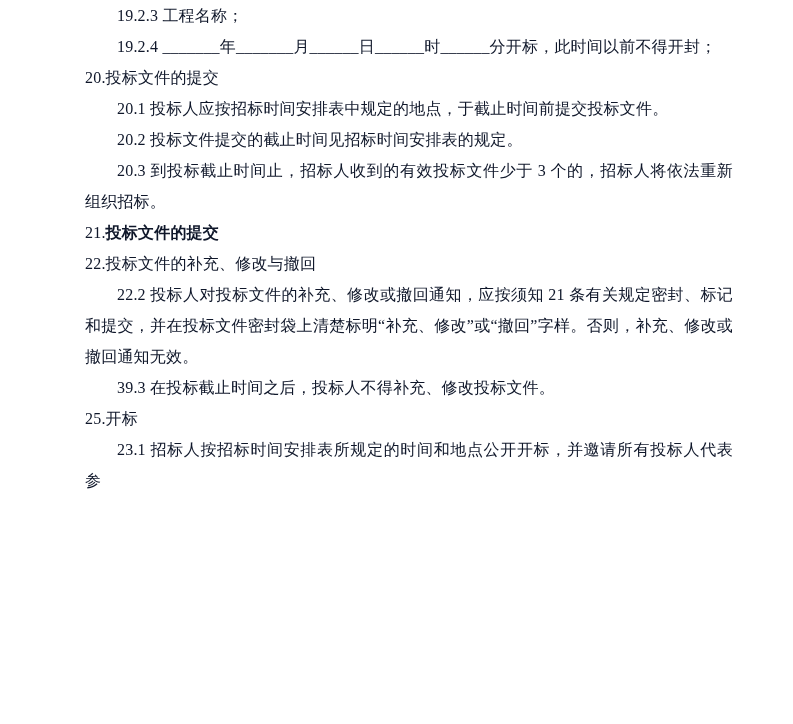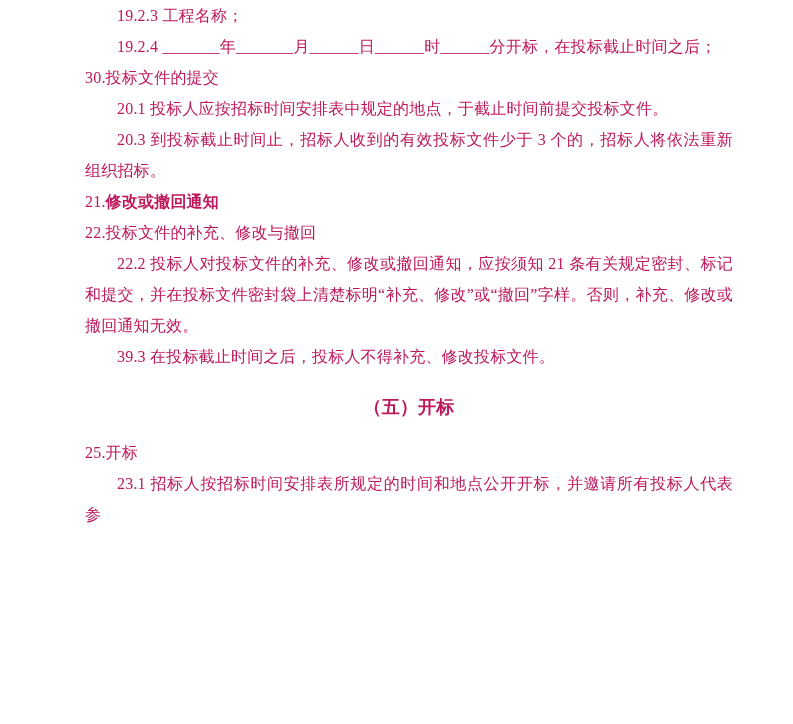--- a/index.html
+++ b/index.html
@@ -5,21 +5,21 @@
   html, body {
     margin: 0;
     padding: 0;
     background: #ffffff;
   }
   .page {
     position: relative;
     width: 793px;
     height: 644px;
     background: #ffffff;
-    color: #be185d;
+    color: #0f172a;
     font-family: "Liberation Serif", "DejaVu Serif", serif;
     font-size: 16px;
     overflow: hidden;
     box-sizing: border-box;
   }
   .doc-body {
     padding: 0 60px 0 85px;
   }
   .doc-body p {
     margin: 0;
@@ -42,25 +42,25 @@
     margin-bottom: 14px;
     text-indent: 0;
   }
 </style>
 </head>
 <body>
 
 <div class="page">
   <div class="doc-body">
       <p class="indent"><span>19.2.3 工程名称；</span></p>
-      <p class="indent"><span>19.2.4 _______年_______月______日______时______分开标，在投标截止时间之后；</span></p>
-      <p><span>30.投标文件的提交</span></p>
+      <p class="indent"><span>19.2.4 _______年_______月______日______时______分开标，此时间以前不得开封；</span></p>
+      <p><span>20.投标文件的提交</span></p>
       <p class="indent"><span>20.1 投标人应按招标时间安排表中规定的地点，于截止时间前提交投标文件。</span></p>
+      <p class="indent"><span>20.2 投标文件提交的截止时间见招标时间安排表的规定。</span></p>
       <p class="indent"><span>20.3 到投标截止时间止，招标人收到的有效投标文件少于 3 个的，招标人将依法重新组织招标。</span></p>
-      <p><span>21.</span><span class="bold">修改或撤回通知</span></p>
+      <p><span>21.</span><span class="bold">投标文件的提交</span></p>
       <p><span>22.投标文件的补充、修改与撤回</span></p>
       <p class="indent"><span>22.2 投标人对投标文件的补充、修改或撤回通知，应按须知 21 条有关规定密封、标记和提交，并在投标文件密封袋上清楚标明“补充、修改”或“撤回”字样。否则，补充、修改或撤回通知无效。</span></p>
       <p class="indent"><span>39.3 在投标截止时间之后，投标人不得补充、修改投标文件。</span></p>
-      <p class="heading"><span>（五）开标</span></p>
       <p><span>25.开标</span></p>
       <p class="indent"><span>23.1 招标人按招标时间安排表所规定的时间和地点公开开标，并邀请所有投标人代表参</span></p>
     </div>
 </div>
 
 </body></html>

